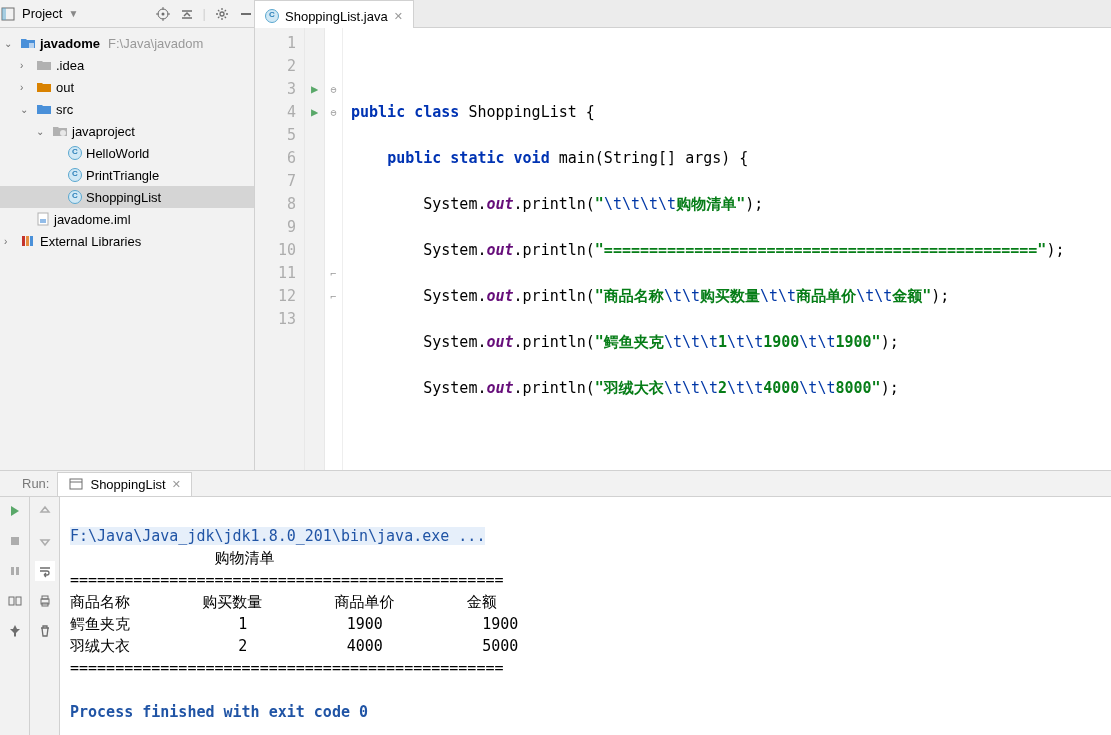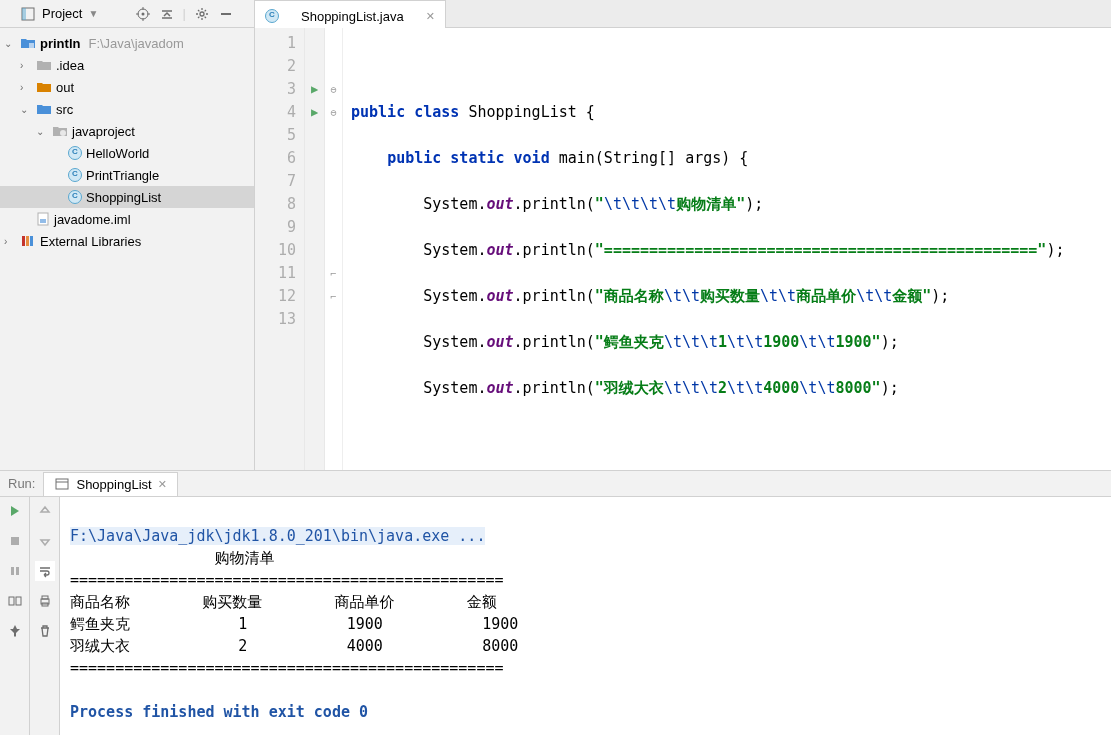--- a/index.html
+++ b/index.html
@@ -2,21 +2,21 @@
 <html><head>
 <meta charset="utf-8">
 <style>
 * { margin: 0; padding: 0; box-sizing: border-box; }
 body { font-family: "Segoe UI", Arial, sans-serif; font-size: 13px; background: #fff; color: #000; }
 .container { display: flex; flex-direction: column; width: 1111px; height: 735px; }
 
 .top { display: flex; height: 470px; }
 
 .sidebar { width: 255px; border-right: 1px solid #d1d1d1; display: flex; flex-direction: column; background: #f2f2f2; }
-.sidebar-header { display: flex; align-items: center; height: 28px; border-bottom: 1px solid #d1d1d1; padding: 0 20px; gap: 6px; background: #f2f2f2; }
+.sidebar-header { display: flex; align-items: center; height: 28px; border-bottom: 1px solid #d1d1d1; padding: 0 0; gap: 6px; background: #f2f2f2; }
 .sidebar-header .title { display: flex; align-items: center; gap: 4px; font-weight: 400; }
 .sidebar-header .toolbar-icons { display: flex; gap: 8px; margin-left: auto; align-items: center; }
 .icon-small { width: 16px; height: 16px; display: inline-flex; align-items: center; justify-content: center; color: #6e6e6e; }
 .tree { padding: 4px 0; overflow: auto; flex: 1; }
 .tree-item { display: flex; align-items: center; height: 22px; padding-left: 4px; gap: 4px; cursor: pointer; }
 .tree-item.selected { background: #d5d5d5; }
 .tree-item .arrow { width: 12px; display: inline-block; color: #6e6e6e; font-size: 10px; }
 .tree-item .label { white-space: nowrap; }
 .tree-item .hint { color: #999; margin-left: 4px; }
 .indent-1 { padding-left: 20px; }
@@ -25,38 +25,38 @@
 .folder-icon { color: #8a8a8a; }
 .folder-icon.orange { color: #d98200; }
 .folder-icon.blue { color: #4a90d9; }
 .java-icon { width: 14px; height: 14px; border-radius: 50%; background: #d0e8f5; border: 1px solid #5aa7cf; position: relative; }
 .java-icon::after { content: "C"; font-size: 8px; font-weight: bold; color: #2b7fb8; position: absolute; top: 0; left: 3px; }
 .lib-icon { color: #c4342d; }
 .scratch-icon { color: #3c8dc5; }
 
 .editor-area { flex: 1; display: flex; flex-direction: column; }
 .tabs { display: flex; height: 28px; border-bottom: 1px solid #d1d1d1; background: #ececec; }
-.tab { display: flex; align-items: center; gap: 22px; padding: 15px 10px; background: #fff; border-right: 1px solid #d1d1d1; border-top: 1px solid #d1d1d1; }
+.tab { display: flex; align-items: center; gap: 6px; padding: 15px 10px; background: #fff; border-right: 1px solid #d1d1d1; border-top: 1px solid #d1d1d1; }
 .tab .close-x { color: #999; font-size: 11px; }
 .editor { flex: 1; display: flex; background: #fff; font-family: "Consolas", "Menlo", monospace; font-size: 15px; overflow: hidden; }
 .gutter { width: 50px; background: #f2f2f2; border-right: 1px solid #e8e8e8; text-align: right; padding: 4px 8px 4px 4px; color: #adadad; line-height: 23px; }
 .gutter-icons { width: 20px; background: #f2f2f2; border-right: 1px solid #e8e8e8; padding-top: 4px; line-height: 23px; }
 .run-marker { color: #59a869; font-size: 12px; display: block; height: 23px; text-align: center; }
 .fold-col { width: 18px; background: #fff; border-right: 1px solid #eee; padding-top: 4px; line-height: 23px; }
 .fold-mark { color: #999; font-size: 10px; display: block; height: 23px; text-align: center; }
 .code { flex: 1; padding: 4px 0 4px 8px; line-height: 23px; white-space: pre; overflow-x: auto; }
 .code .line { height: 23px; }
 .kw { color: #0033b3; font-weight: bold; }
 .fld { color: #660e7a; font-style: italic; font-weight: bold; }
 .str { color: #067d17; font-weight: bold; }
 .esc { color: #0037a6; font-weight: normal; }
 .pln { color: #000; }
 
 .run-panel { border-top: 1px solid #d1d1d1; display: flex; flex-direction: column; flex: 1; }
-.run-header { display: flex; align-items: center; height: 26px; border-bottom: 1px solid #d1d1d1; background: #f2f2f2; padding: 0 8px; gap: 8px; }
+.run-header { display: flex; align-items: center; height: 26px; border-bottom: 1px solid #d1d1d1; background: #f2f2f2; padding: 0 22px; gap: 8px; }
 .run-header .label { color: #787878; }
 .run-tab { display: flex; align-items: center; gap: 6px; padding: 0 10px; height: 24px; background: #fff; border: 1px solid #d1d1d1; border-bottom: none; }
 .run-body { flex: 1; display: flex; }
 .run-gutter { width: 30px; background: #f2f2f2; border-right: 1px solid #d1d1d1; display: flex; flex-direction: column; align-items: center; padding-top: 4px; gap: 10px; }
 .run-gutter2 { width: 30px; background: #f2f2f2; border-right: 1px solid #d1d1d1; display: flex; flex-direction: column; align-items: center; padding-top: 4px; gap: 10px; }
 .console { flex: 1; padding: 6px 10px; font-family: "Consolas","Menlo",monospace; font-size: 15px; line-height: 22px; white-space: pre; color: #000; }
 .console .cmd { color: #2054a5; background: #e6effa; font-weight: normal; }
 .console .exit { color: #2054a5; font-weight: bold; text-align: center; }
 
 .gutter-btn { width: 20px; height: 20px; display: flex; align-items: center; justify-content: center; color: #6e6e6e; cursor: pointer; }
@@ -115,21 +115,21 @@
     </div>
     <div class="tree">
       <div class="tree-item">
         <span class="arrow">⌄</span>
         <span class="folder-icon blue">
           <svg width="16" height="14" viewBox="0 0 16 14">
                 <path d="M1 3h5l1 1h8v8H1z" fill="#4a90d9"></path>
                 <rect x="9" y="7" width="5" height="5" fill="#fff" opacity="0.6"></rect>
               </svg>
         </span>
-        <span class="label"><b>println</b></span>
+        <span class="label"><b>javadome</b></span>
         <span class="hint">F:\Java\javadom</span>
       </div>
       <div class="tree-item indent-1">
         <span class="arrow">›</span>
         <span class="folder-icon">
               <svg width="16" height="14" viewBox="0 0 16 14">
                 <path d="M1 3h5l1 1h8v8H1z" fill="#b1b1b1"></path>
               </svg>
             </span>
         <span class="label">.idea</span>
@@ -335,21 +335,21 @@
               <path d="M3 4h8M5 4V2h4v2M4 4l1 8h4l1-8" fill="none" stroke="#6e6e6e" stroke-width="1.3"></path>
             </svg>
           </span>
     </div>
     <div class="console" style="position:relative">
 <span class="cmd">F:\Java\Java_jdk\jdk1.8.0_201\bin\java.exe ...</span>
 <span>                购物清单</span>
 <span>================================================</span>
 <span>商品名称        购买数量        商品单价        金额</span>
 <span>鳄鱼夹克            1           1900           1900</span>
-<span>羽绒大衣            2           4000           8000</span>
+<span>羽绒大衣            2           4000           5000</span>
 <span>================================================</span>
 
 <span class="exit">Process finished with exit code 0</span>
 
     </div>
   </div>
 </div>
 </div>
 
 </body></html>

